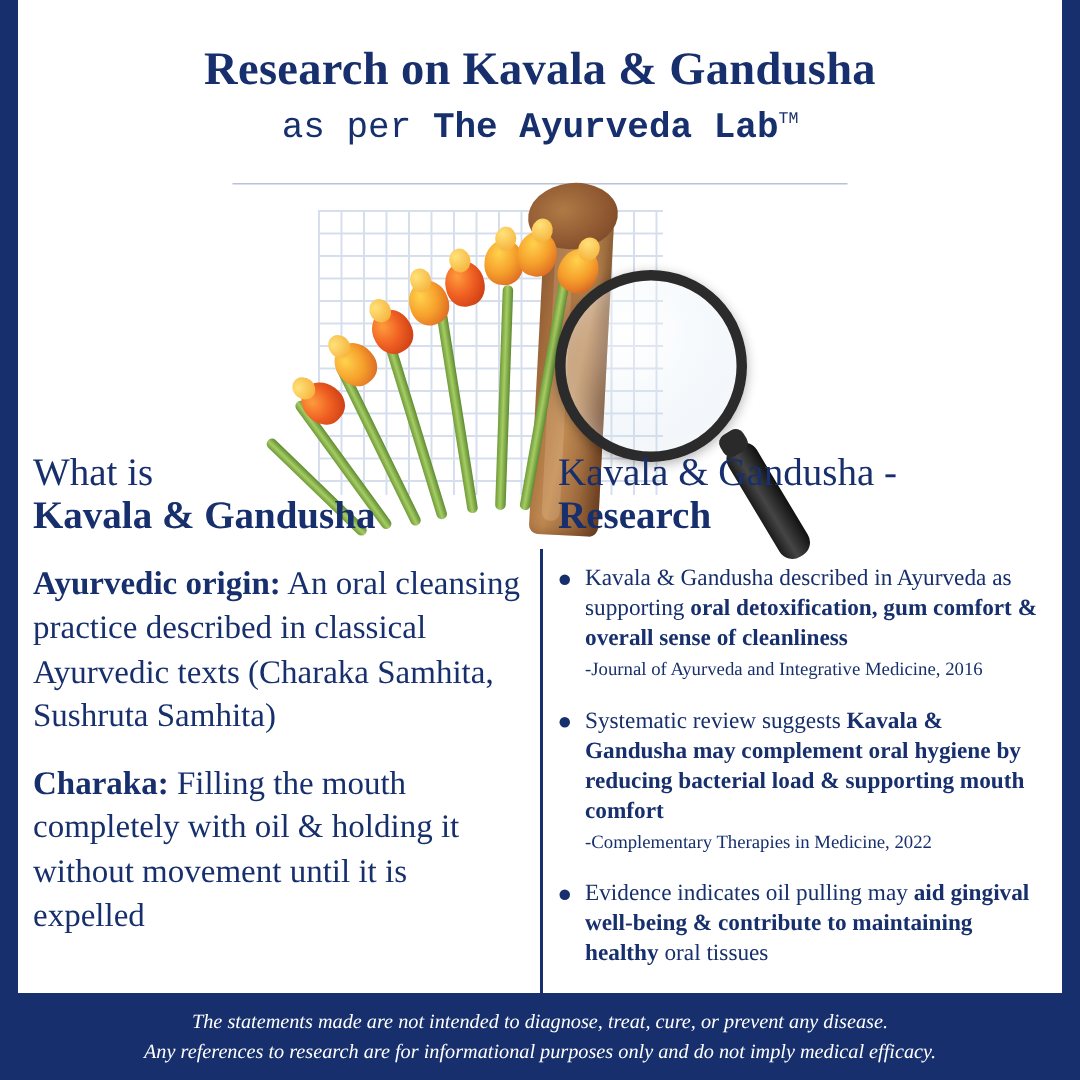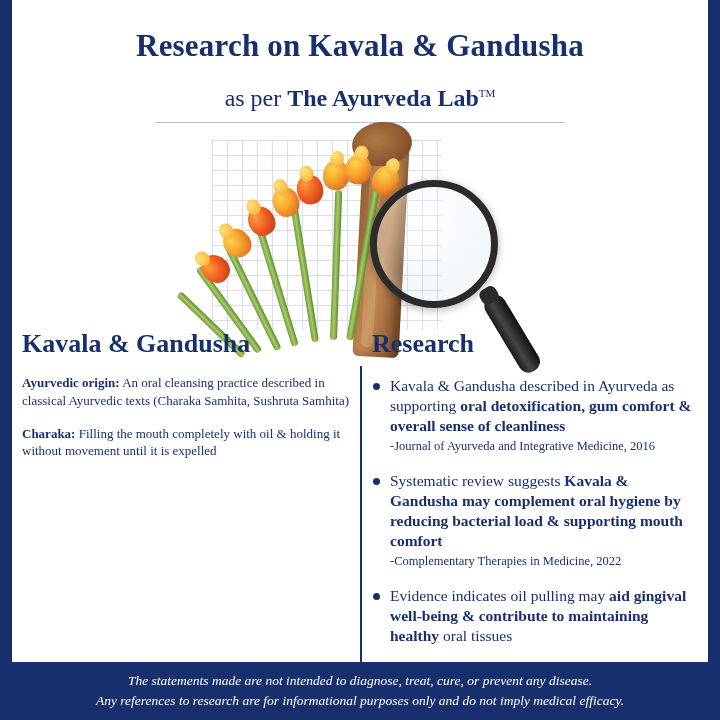--- a/index.html
+++ b/index.html
@@ -43,24 +43,25 @@
   }
   .title-main {
     font-family: "Liberation Serif", serif;
     font-weight: bold;
     font-size: 31px;
     line-height: 1.15;
     color: #17306d;
     letter-spacing: 0.2px;
   }
   .title-sub {
-    margin-top: 20px;
+    margin-top: 8px;
     font-size: 24px;
     line-height: 1.2;
     color: #17306d;
+    font-family: Liberation Mono, monospace;
   }
   .title-sub .brand {
     font-weight: bold;
   }
   .tm {
     font-size: 11px;
     vertical-align: super;
     font-weight: normal;
   }
   .header-rule {
@@ -222,21 +223,21 @@
   .col-heading {
     font-size: 26px;
     line-height: 1.12;
     color: #17306d;
   }
   .col-heading .bold { font-weight: bold; text-align: right; }
   .col-right .col-heading { text-align: left; }
 
   .para {
     margin-top: 16px;
-    font-size: 13px;
+    font-size: 22px;
     line-height: 1.33;
     color: #17306d;
   }
   .para b { font-weight: bold; }
 
   .bullets {
     margin-top: 18px;
     padding: 0;
     list-style: none;
   }
@@ -329,35 +330,35 @@
     <div class="magnifier">
       <div class="lens"></div>
       <div class="handle"></div>
     </div>
   </div>
 
   <div class="col-divider"></div>
 
   <div class="col col-left">
     <div class="col-heading">
-      <br>
+      <span>What is</span><br>
       <span class="bold">Kavala &amp; Gandusha</span>
     </div>
 
     <div class="para">
       <b>Ayurvedic origin:</b><span> An oral cleansing practice described in classical Ayurvedic texts (Charaka Samhita, Sushruta Samhita)</span>
     </div>
     <div class="para">
       <b>Charaka:</b><span> Filling the mouth completely with oil &amp; holding it without movement until it is expelled</span>
     </div>
   </div>
 
   <div class="col col-right">
     <div class="col-heading">
-      <br>
+      <span>Kavala &amp; Gandusha -</span><br>
       <span class="bold">Research</span>
     </div>
 
     <ul class="bullets">
       <li>
         <span>Kavala &amp; Gandusha described in Ayurveda as supporting </span><b>oral detoxification, gum comfort &amp; overall sense of cleanliness</b><span></span>
         <span class="src">-Journal of Ayurveda and Integrative Medicine, 2016</span>
       </li>
       <li>
         <span>Systematic review suggests </span><b>Kavala &amp; Gandusha may complement oral hygiene by reducing bacterial load &amp; supporting mouth comfort</b><span></span>

